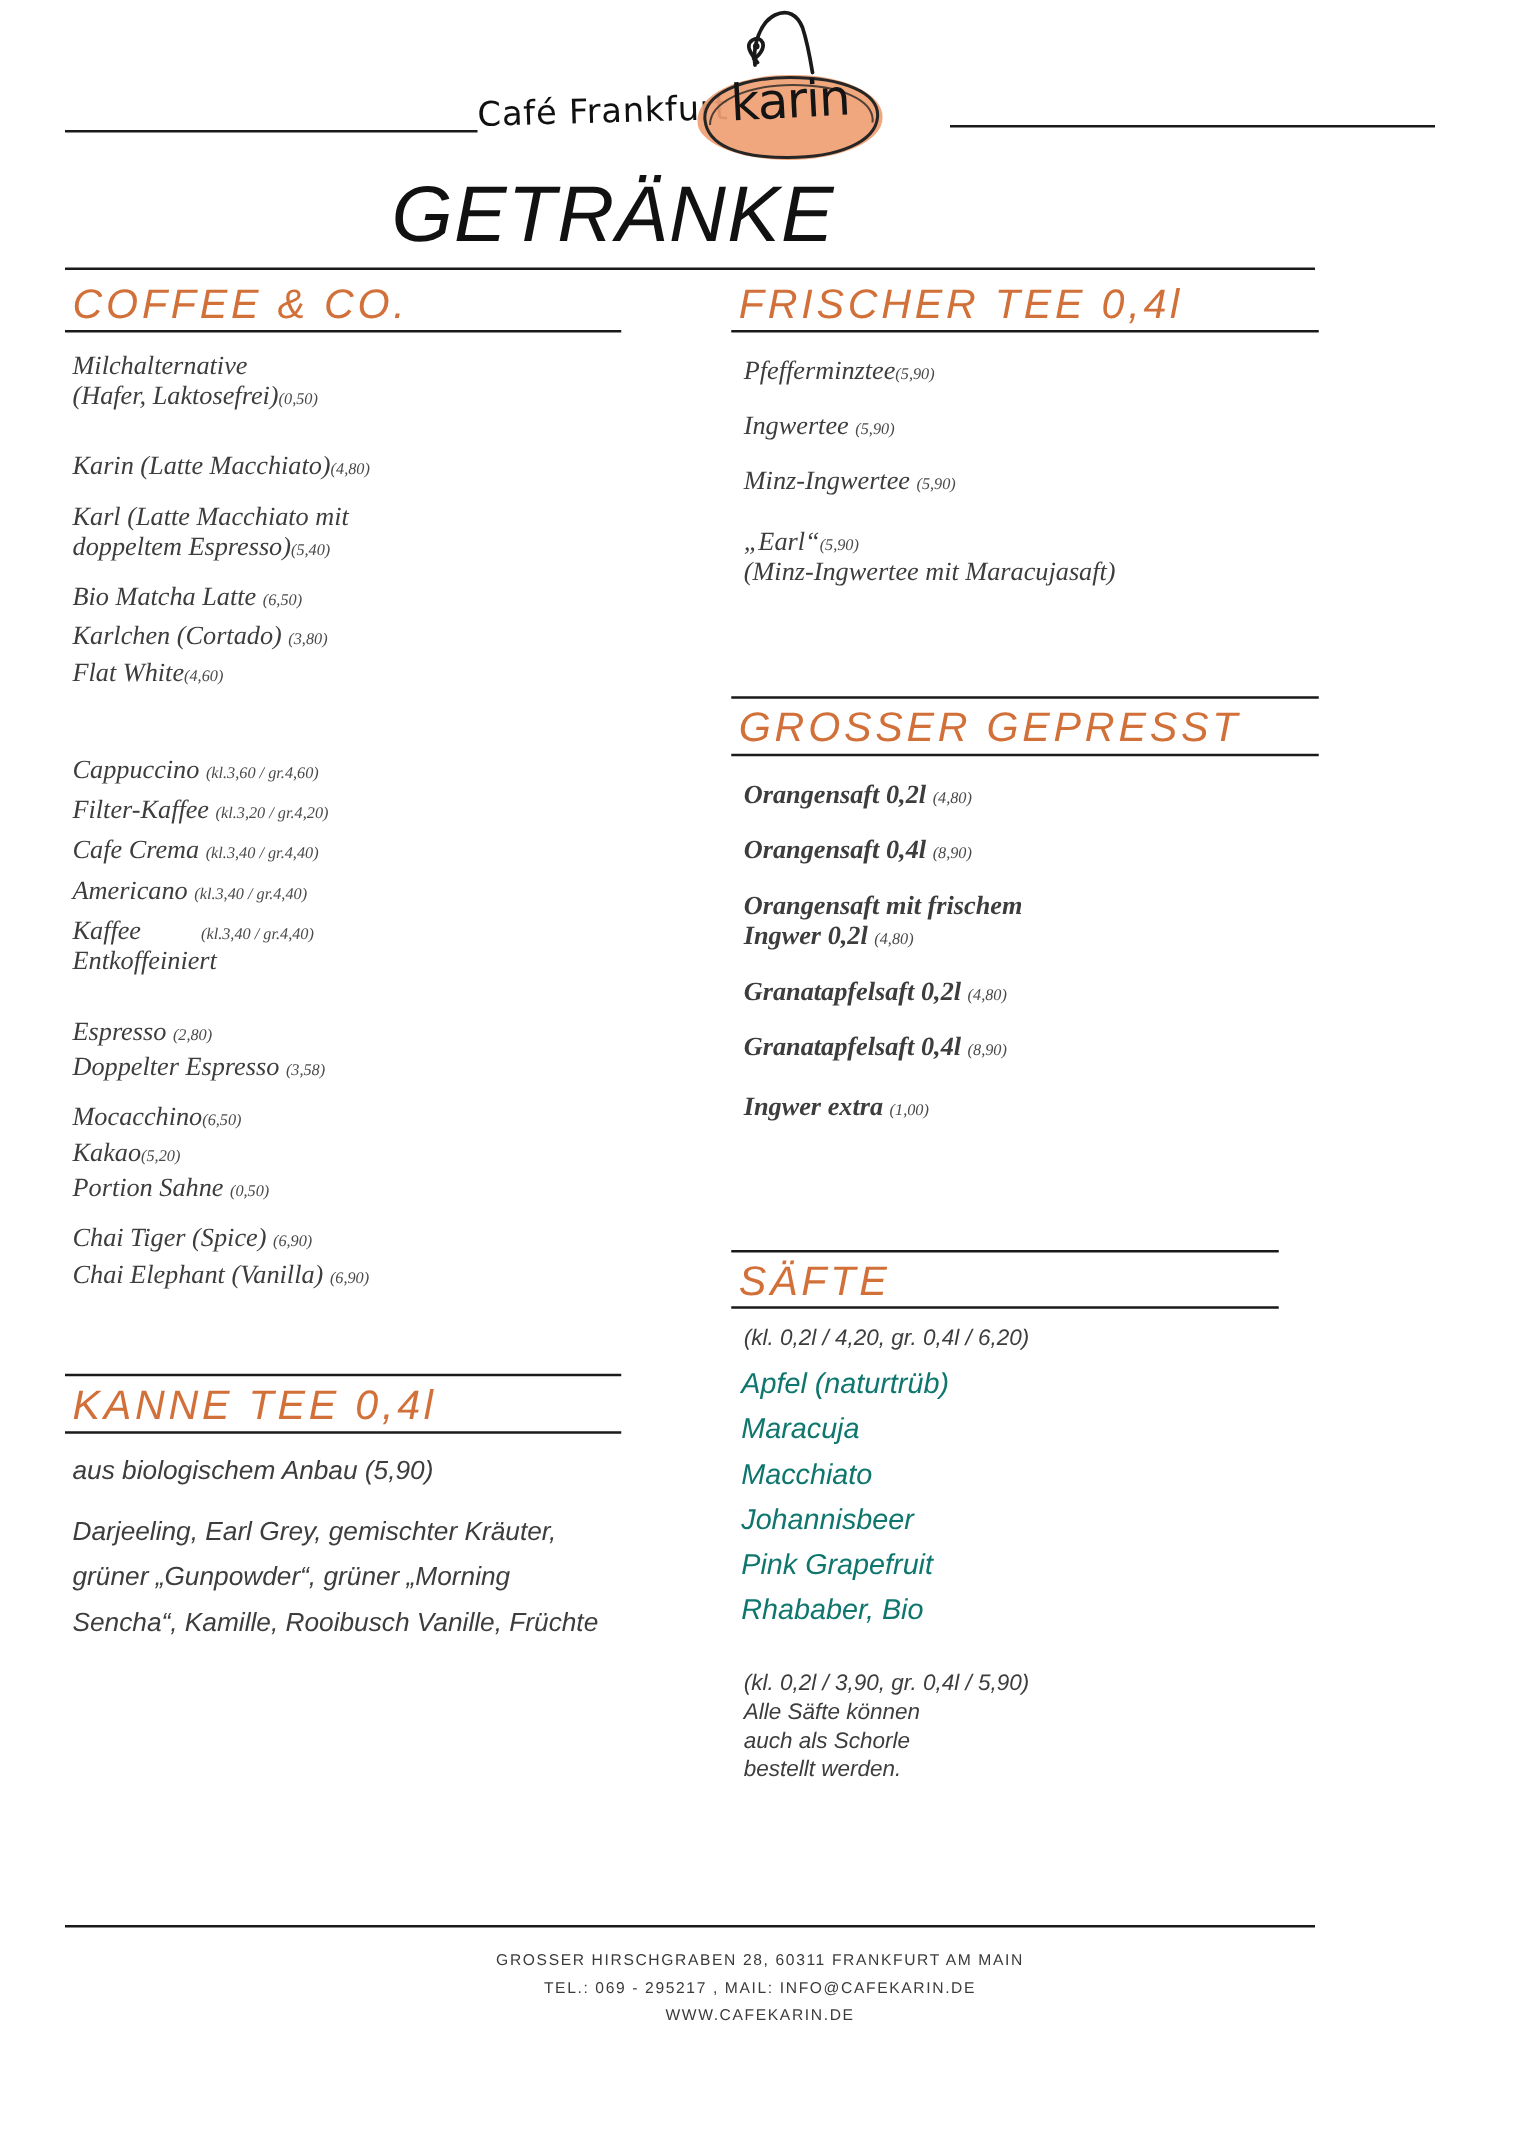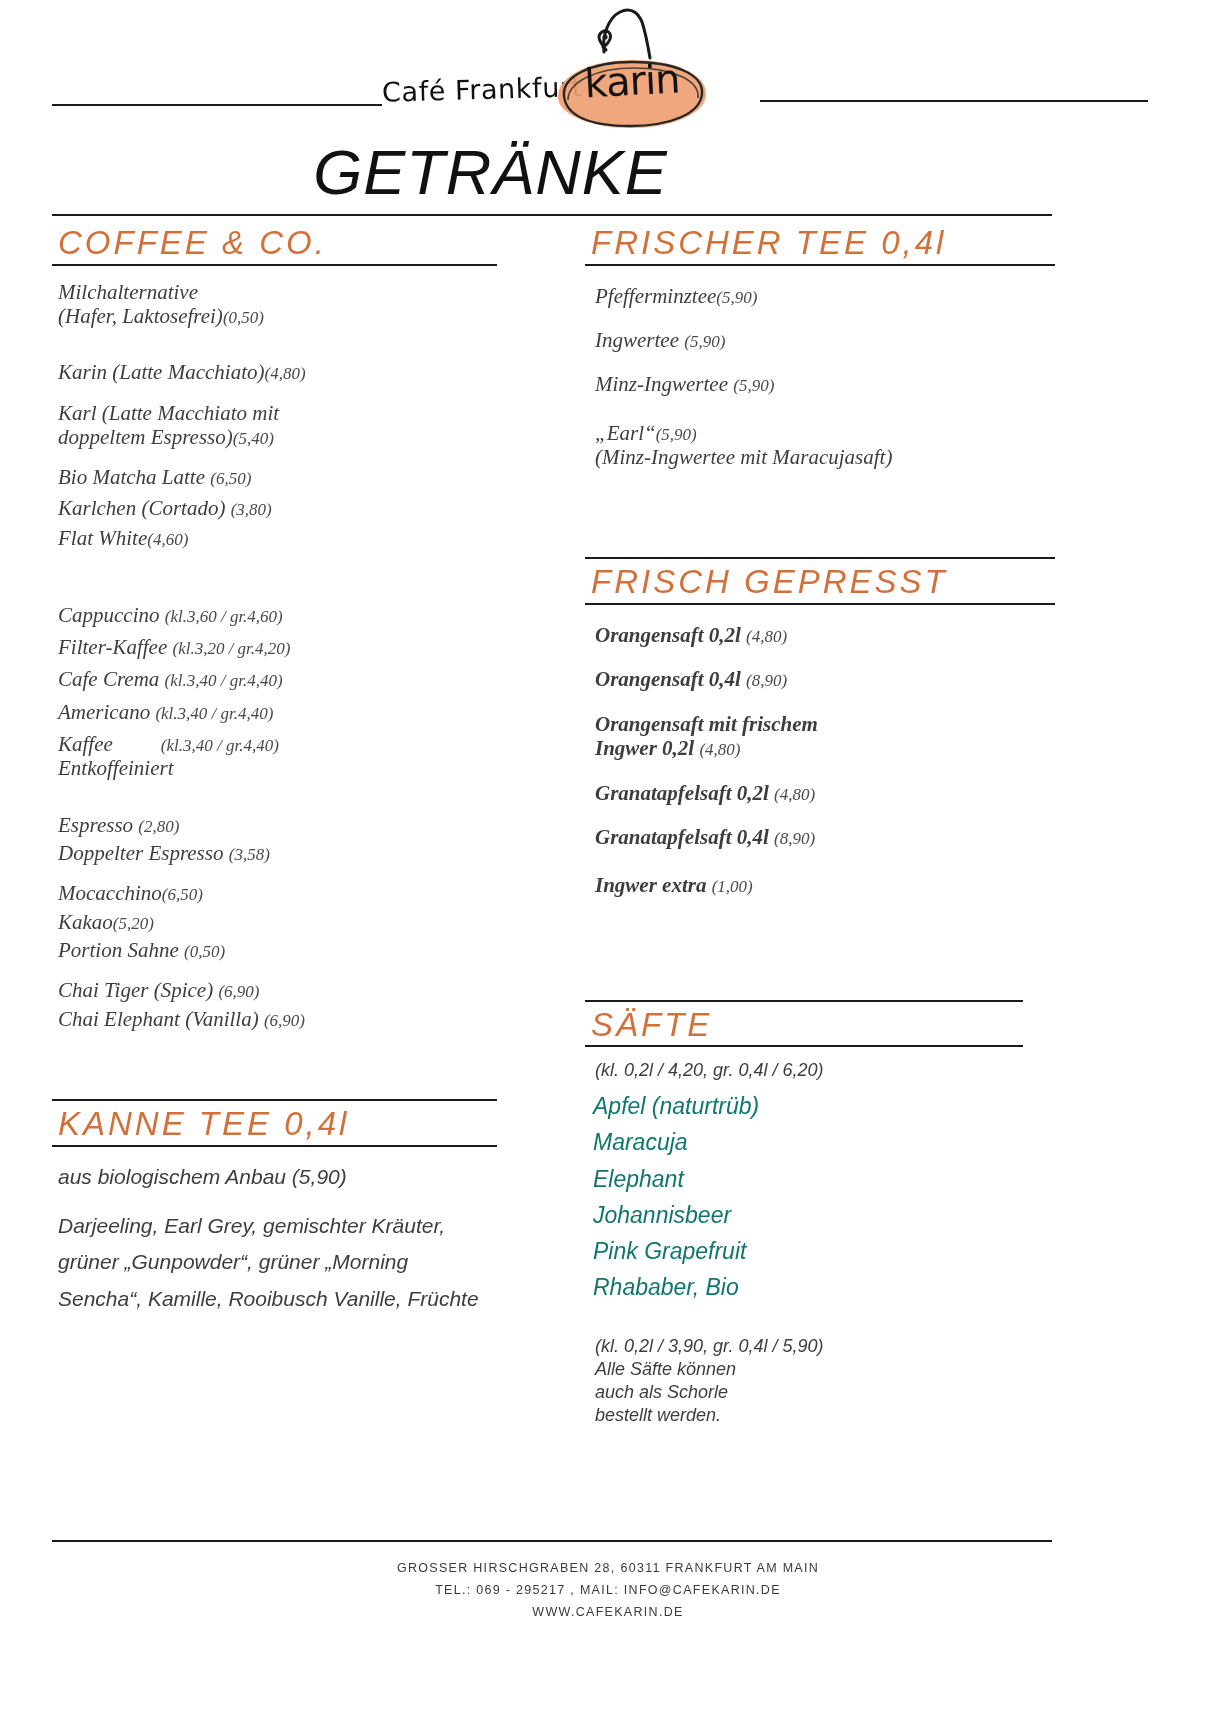--- a/index.html
+++ b/index.html
@@ -59,21 +59,21 @@
   }
   .sec-bot-rule{height:2px;background:#1a1a1a;margin-top:3px;}
 
   
   .items{padding-left:6px;font-family:Liberation Serif, serif;}
   .item{
     font-size:21px;font-style:italic;line-height:1.16;color:#3d3d3d;
     margin-bottom:6px;
   }
   .item .nm{font-style:italic;}
-  .item .pr{font-size:17px;font-style:italic;color:#4a4a4a;}
+  .item .pr{font-size:13px;font-style:italic;color:#4a4a4a;}
   .item.two-line .l1{display:block;}
   .item.two-line .l2{display:block;}
   .gap-sm{height:10px;}
   .gap-md{height:26px;}
   .gap-lg{height:46px;}
 
   .item.strong .nm{font-weight:700;}
   .note{
     font-size:21px;font-style:italic;line-height:1.5;color:#3d3d3d;
     padding-left:6px;
@@ -245,21 +245,21 @@
           <span class="l1"><span class="nm">„Earl“</span><span class="pr">(5,90)</span></span>
           <span class="l2 nm">(Minz-Ingwertee  mit  Maracujasaft)</span>
         </div>
       </div>
     </div>
 
     <div style="height:82px;"></div>
 
     <div class="sec">
       <div class="sec-top-rule"></div>
-      <div class="sec-title">FRISCH GEPRESST</div>
+      <div class="sec-title">GROSSER GEPRESST</div>
       <div class="sec-bot-rule"></div>
       <div class="items" style="padding-left:10px;">
         <div class="item strong" style="margin-top:18px;margin-bottom:20px;">
           <span class="nm">Orangensaft  0,2l</span> <span class="pr">(4,80)</span>
         </div>
         <div class="item strong" style="margin-bottom:20px;">
           <span class="nm">Orangensaft 0,4l</span> <span class="pr">(8,90)</span>
         </div>
         <div class="item strong two-line" style="margin-bottom:20px;">
           <span class="l1 nm">Orangensaft mit frischem</span>
@@ -280,21 +280,21 @@
     <div style="height:96px;"></div>
 
     <div class="sec" style="width:438px;">
       <div class="sec-top-rule"></div>
       <div class="sec-title">SÄFTE</div>
       <div class="sec-bot-rule"></div>
       <div class="note-small" style="margin-top:12px;padding-left:10px;">(kl. 0,2l / 4,20, gr. 0,4l / 6,20)</div>
       <div style="margin-top:12px;">
         <div class="juice">Apfel (naturtrüb)</div>
         <div class="juice">Maracuja</div>
-        <div class="juice">Elephant</div>
+        <div class="juice">Macchiato</div>
         <div class="juice">Johannisbeer</div>
         <div class="juice">Pink Grapefruit</div>
         <div class="juice">Rhababer, Bio</div>
       </div>
       <div style="height:24px;"></div>
       <div class="note-small" style="padding-left:10px;">(kl. 0,2l / 3,90, gr. 0,4l / 5,90)</div>
       <div class="note-small" style="padding-left:10px;">Alle Säfte können</div>
       <div class="note-small" style="padding-left:10px;">auch als Schorle</div>
       <div class="note-small" style="padding-left:10px;">bestellt werden.</div>
     </div>

